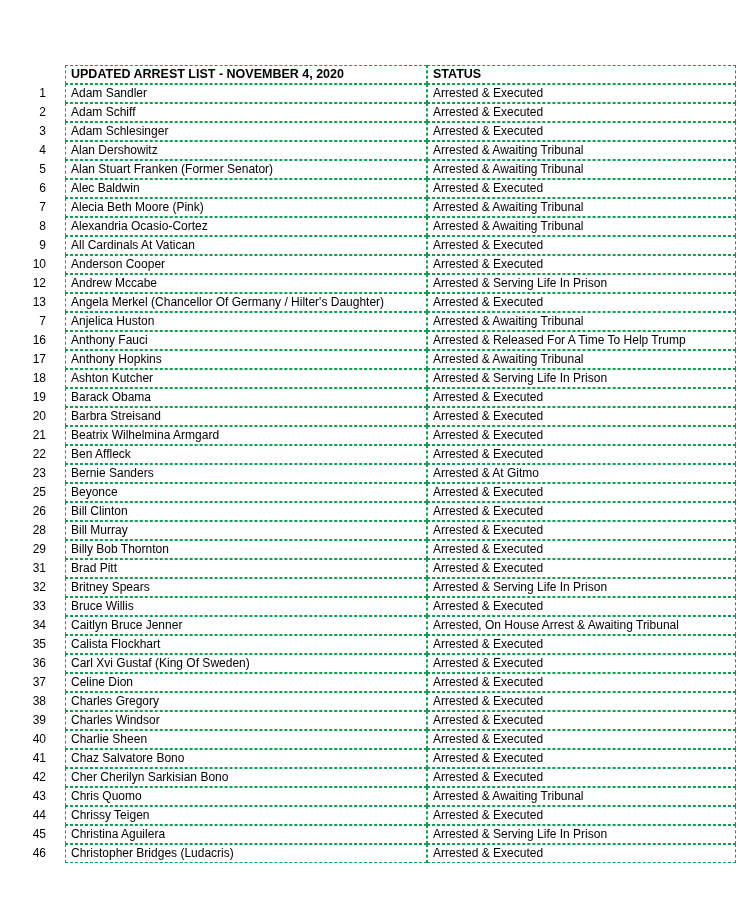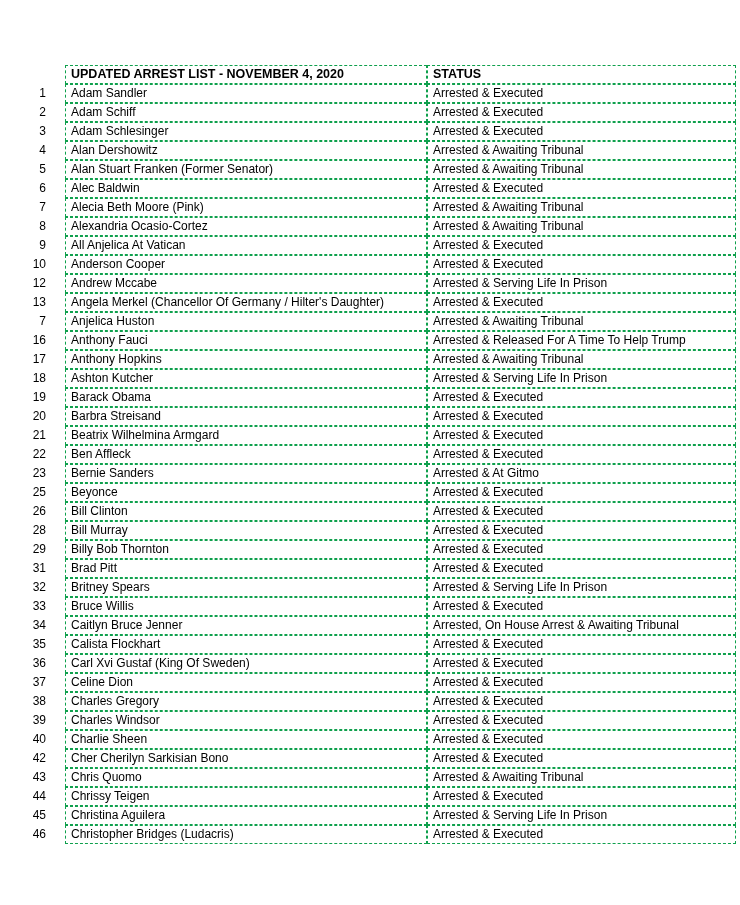--- a/index.html
+++ b/index.html
@@ -109,21 +109,21 @@
           <td class="name">Alecia Beth Moore (Pink)</td>
           <td class="status">Arrested &amp; Awaiting Tribunal</td>
         </tr>
         <tr>
           <td class="num">8</td>
           <td class="name">Alexandria Ocasio-Cortez</td>
           <td class="status">Arrested &amp; Awaiting Tribunal</td>
         </tr>
         <tr>
           <td class="num">9</td>
-          <td class="name">All Anjelica At Vatican</td>
+          <td class="name">All Cardinals At Vatican</td>
           <td class="status">Arrested &amp; Executed</td>
         </tr>
         <tr>
           <td class="num">10</td>
           <td class="name">Anderson Cooper</td>
           <td class="status">Arrested &amp; Executed</td>
         </tr>
         <tr>
           <td class="num">12</td>
           <td class="name">Andrew Mccabe</td>
@@ -240,20 +240,25 @@
           <td class="status">Arrested &amp; Executed</td>
         </tr>
         <tr>
           <td class="num">39</td>
           <td class="name">Charles Windsor</td>
           <td class="status">Arrested &amp; Executed</td>
         </tr>
         <tr>
           <td class="num">40</td>
           <td class="name">Charlie Sheen</td>
+          <td class="status">Arrested &amp; Executed</td>
+        </tr>
+        <tr>
+          <td class="num">41</td>
+          <td class="name">Chaz Salvatore Bono</td>
           <td class="status">Arrested &amp; Executed</td>
         </tr>
         <tr>
           <td class="num">42</td>
           <td class="name">Cher Cherilyn Sarkisian Bono</td>
           <td class="status">Arrested &amp; Executed</td>
         </tr>
         <tr>
           <td class="num">43</td>
           <td class="name">Chris Quomo</td>

